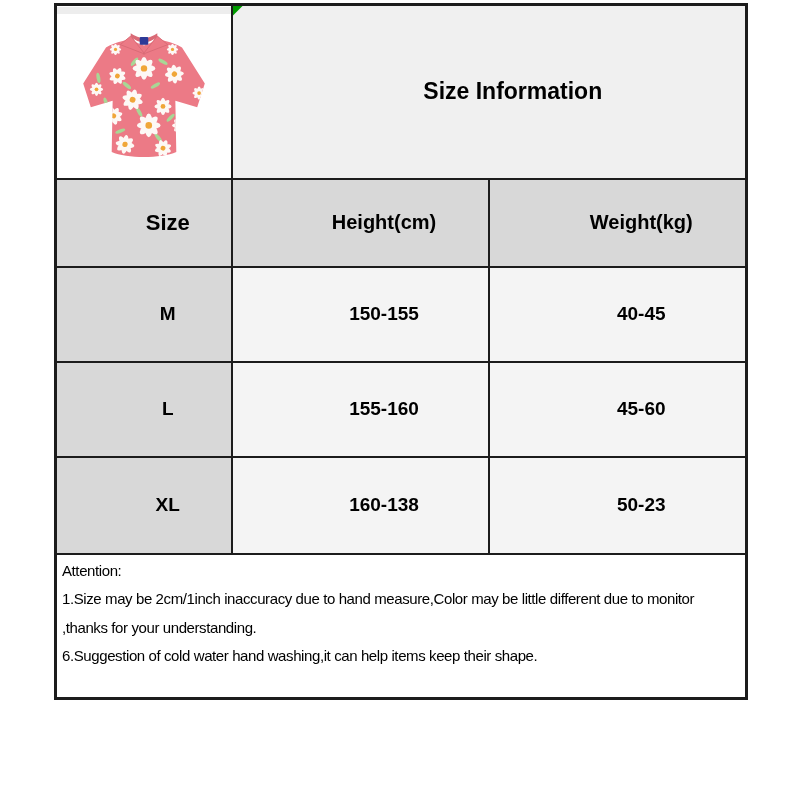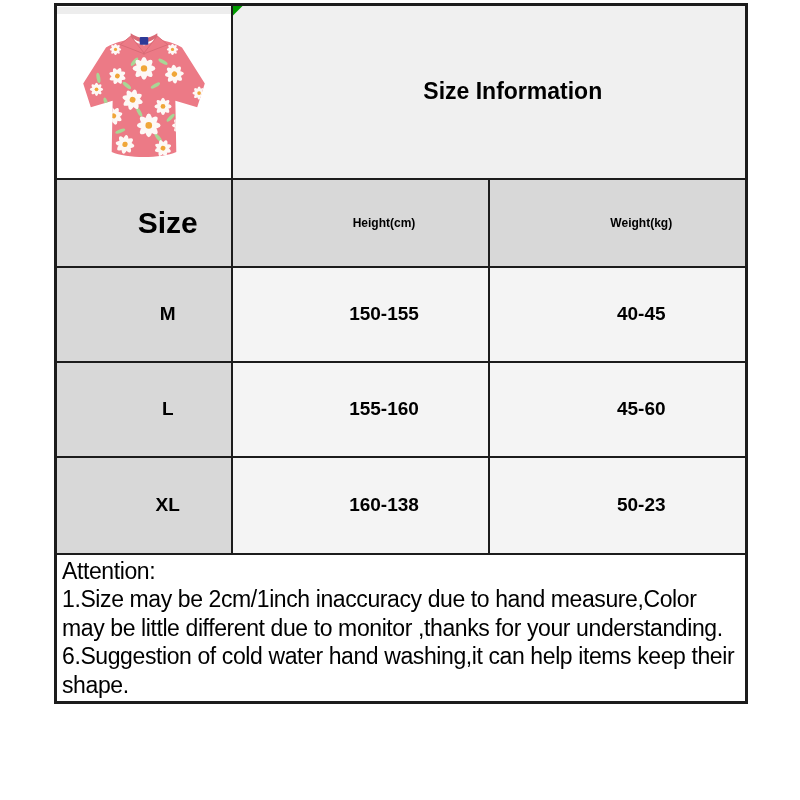--- a/index.html
+++ b/index.html
@@ -24,28 +24,28 @@
   td.img-cell { background:#ffffff; padding:0; }
   .photo-wrap { position:relative; width:100%; height:170px; }
   .photo-strip { position:absolute; top:0; left:0; width:100%; height:7px; background:#ededed; }
   .photo-wrap svg { position:absolute; left:50%; top:52%; transform:translate(-50%,-50%); }
 
   td.title-cell { position:relative; background:var(--title_bg,#f0f0f0); font-weight:bold; font-size:23px; }
   .corner-tri { position:absolute; left:0; top:0; width:10px; height:10px;
                 background:var(--marker_green,#009b00);
                 clip-path:polygon(0 0, 100% 0, 0 100%); }
 
-  tr.r-head td { background:var(--header_bg,#d8d8d8); font-weight:bold; font-size:12px; }
-  tr.r-head td.h-size { font-size:30px; }
+  tr.r-head td { background:var(--header_bg,#d8d8d8); font-weight:bold; font-size:20px; }
+  tr.r-head td.h-size { font-size:22px; }
 
   td.size-col { background:var(--header_bg,#d8d8d8); font-weight:bold; font-size:19px; }
   td.val-col  { background:var(--data_bg,#f4f4f4);  font-weight:bold; font-size:19px; }
 
   td.att-cell { background:var(--attention_bg,#ffffff); text-align:left; vertical-align:top;
-                padding:2px 5px; font-size:23px; line-height:28.5px; letter-spacing:-0.4px; }
+                padding:2px 5px; font-size:15px; line-height:28.5px; letter-spacing:-0.4px; }
 
   
   .sh-body   { fill:var(--shirt_pink,#ec7a86); }
   .sh-dark   { fill:var(--shirt_dark_pink,#d96a76); }
   .sh-petal  { fill:var(--flower_white,#fdf8f5); }
   .sh-center { fill:var(--flower_center,#f0a638); }
   .sh-leaf   { fill:var(--leaf_green,#a8d795); }
   .sh-label  { fill:var(--label_navy,#2e3a97); }
 </style>
 </head>

